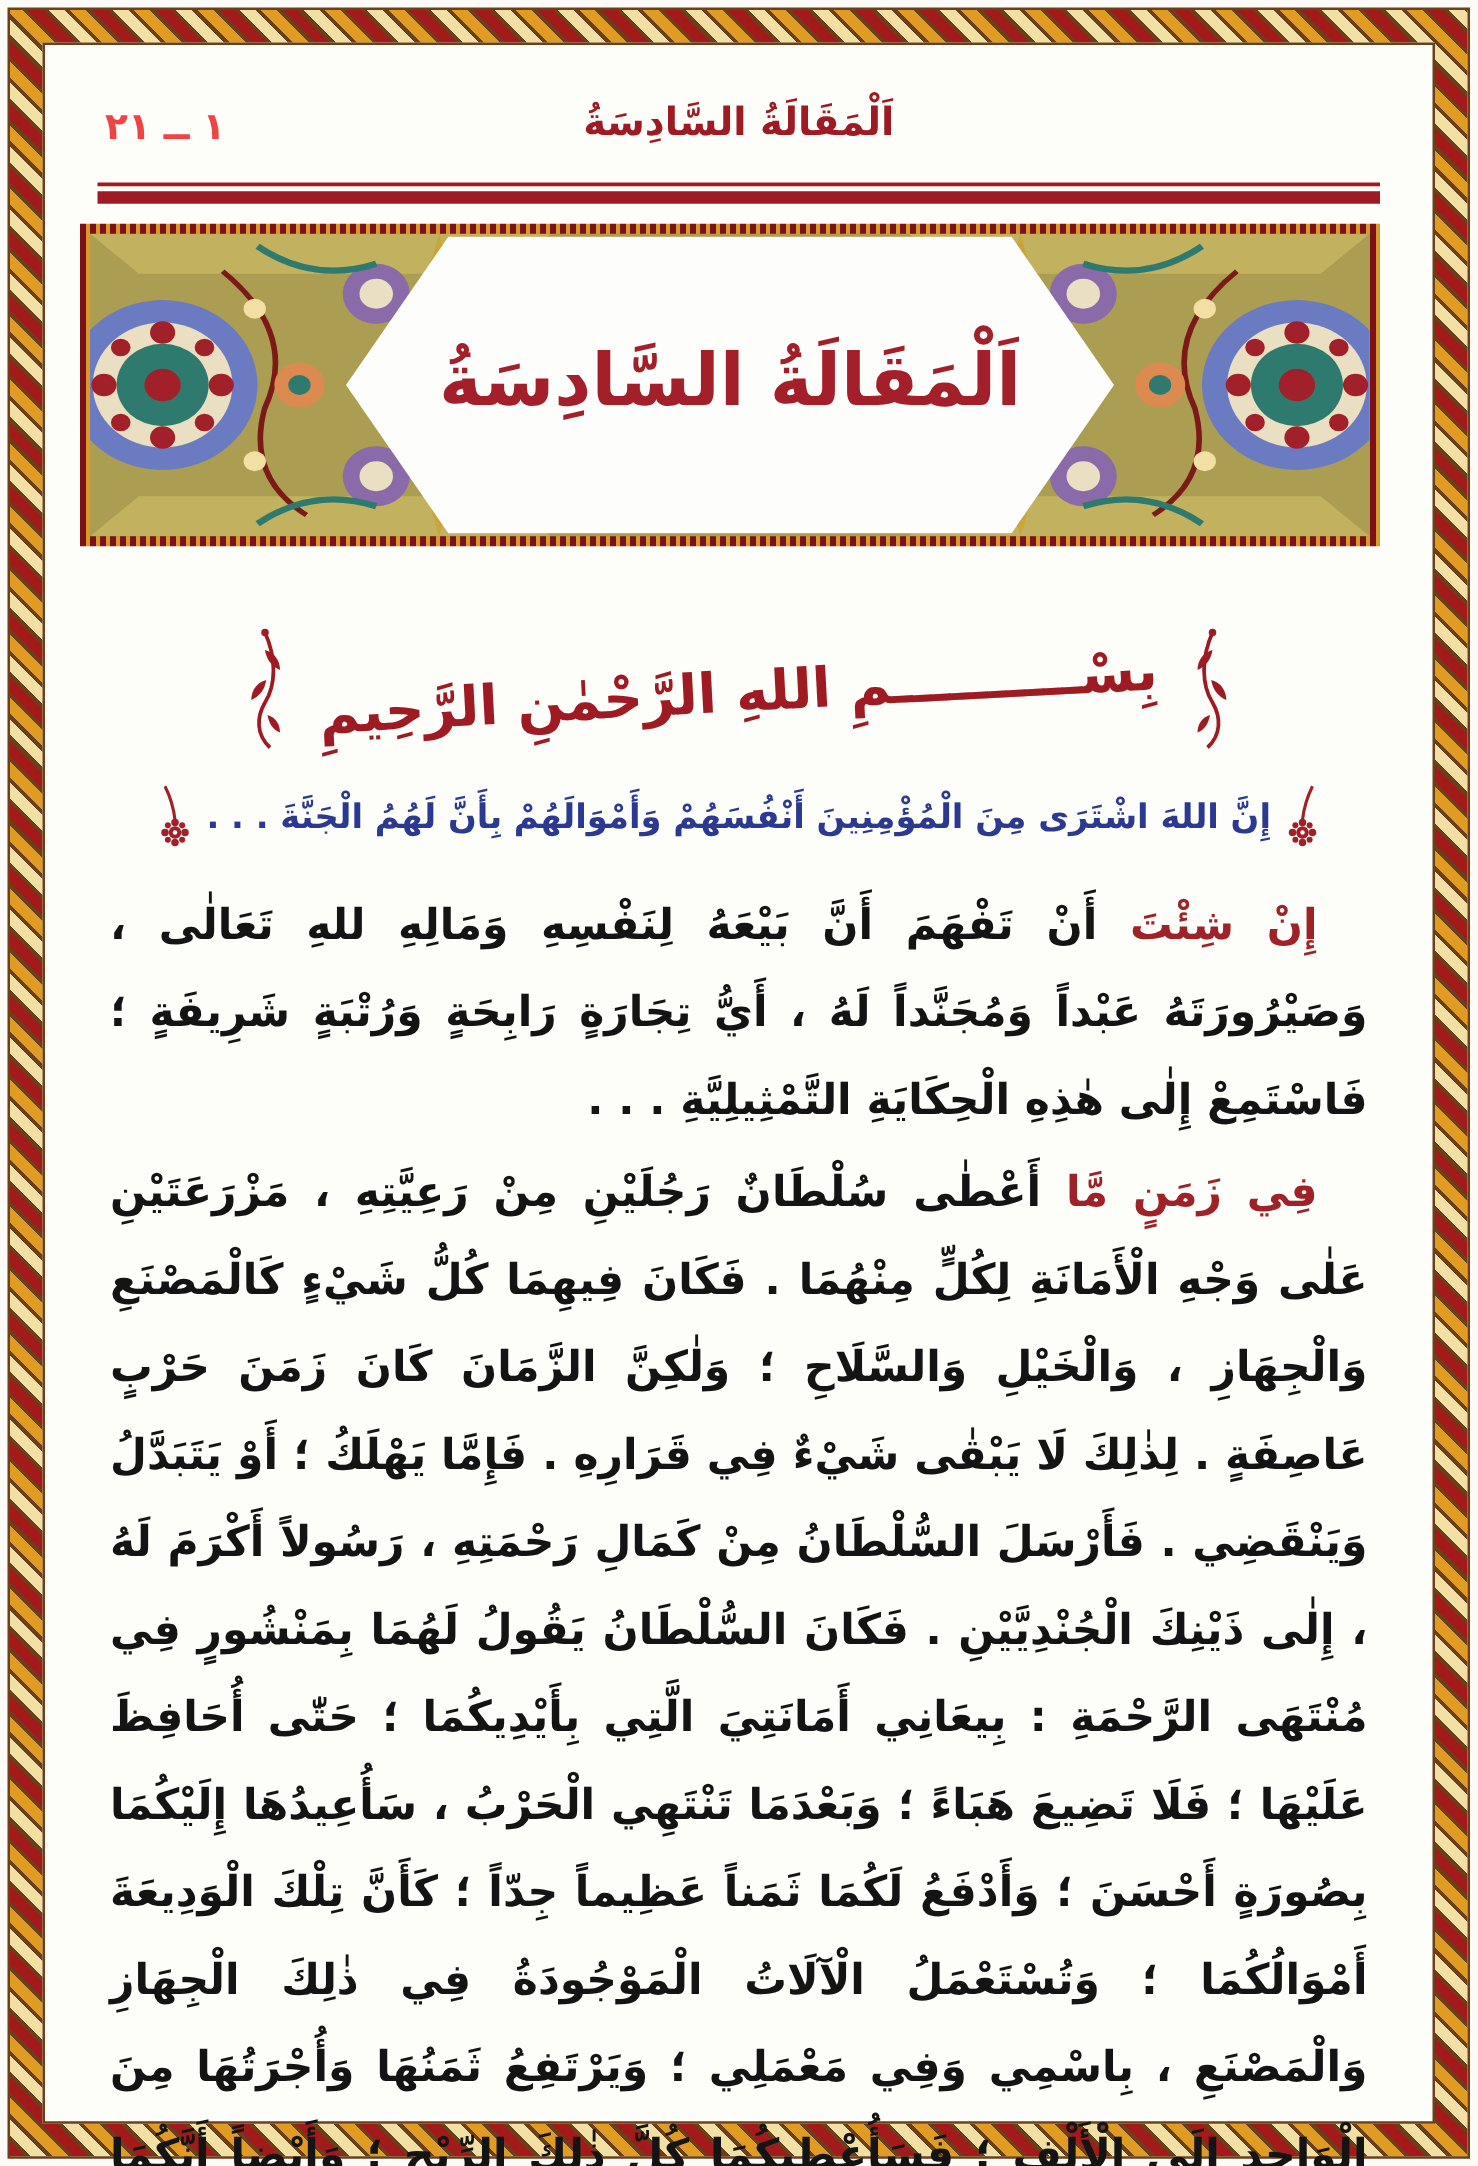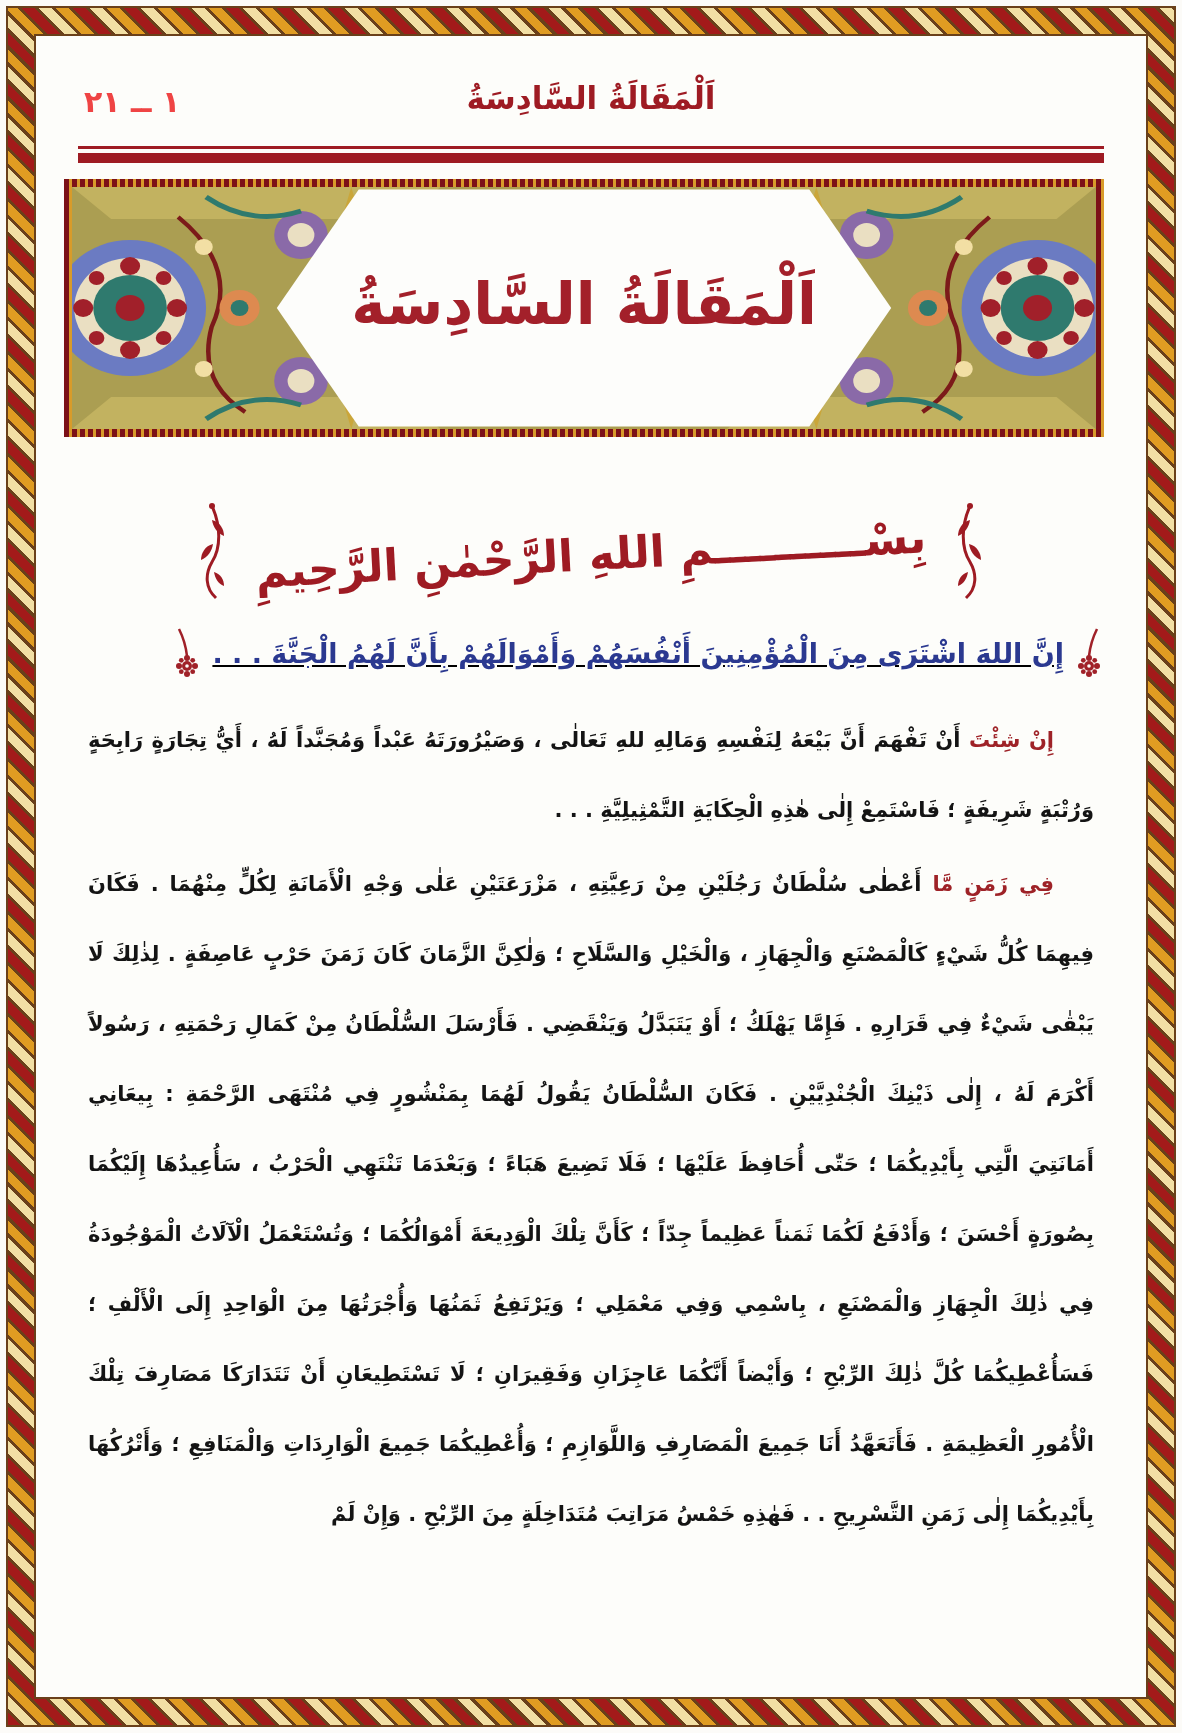--- a/index.html
+++ b/index.html
@@ -71,32 +71,32 @@
   }
   .basmala-text{
     color:#9e1b23;font-weight:bold;font-size:44px;
     transform:rotate(-3deg);
     white-space:nowrap;
   }
   .sprig{flex:0 0 auto;}
   
   .verse-row{
     margin-top:10px;
-    display:flex;align-items:center;gap:10px;text-decoration:underline;
+    display:flex;align-items:center;justify-content:center;gap:10px;
   }
   .verse-text{
     color:#2b3990;font-weight:bold;font-size:27px;text-align:center;
     line-height:1.7;
   }
   .rosette{flex:0 0 auto;}
   
   .body-text{margin-top:22px;padding:0 10px;}
   .body-text p{
     margin:0 0 4px 0;
-    font-size:21px;font-weight:bold;color:#141414;
+    font-size:34px;font-weight:bold;color:#141414;
     line-height:70px;
     text-align:justify;
     text-indent:40px;
   }
   .lead{color:#9e2227;}
 </style>
 </head>
 <body>
 
 <div class="border-chain"></div>

